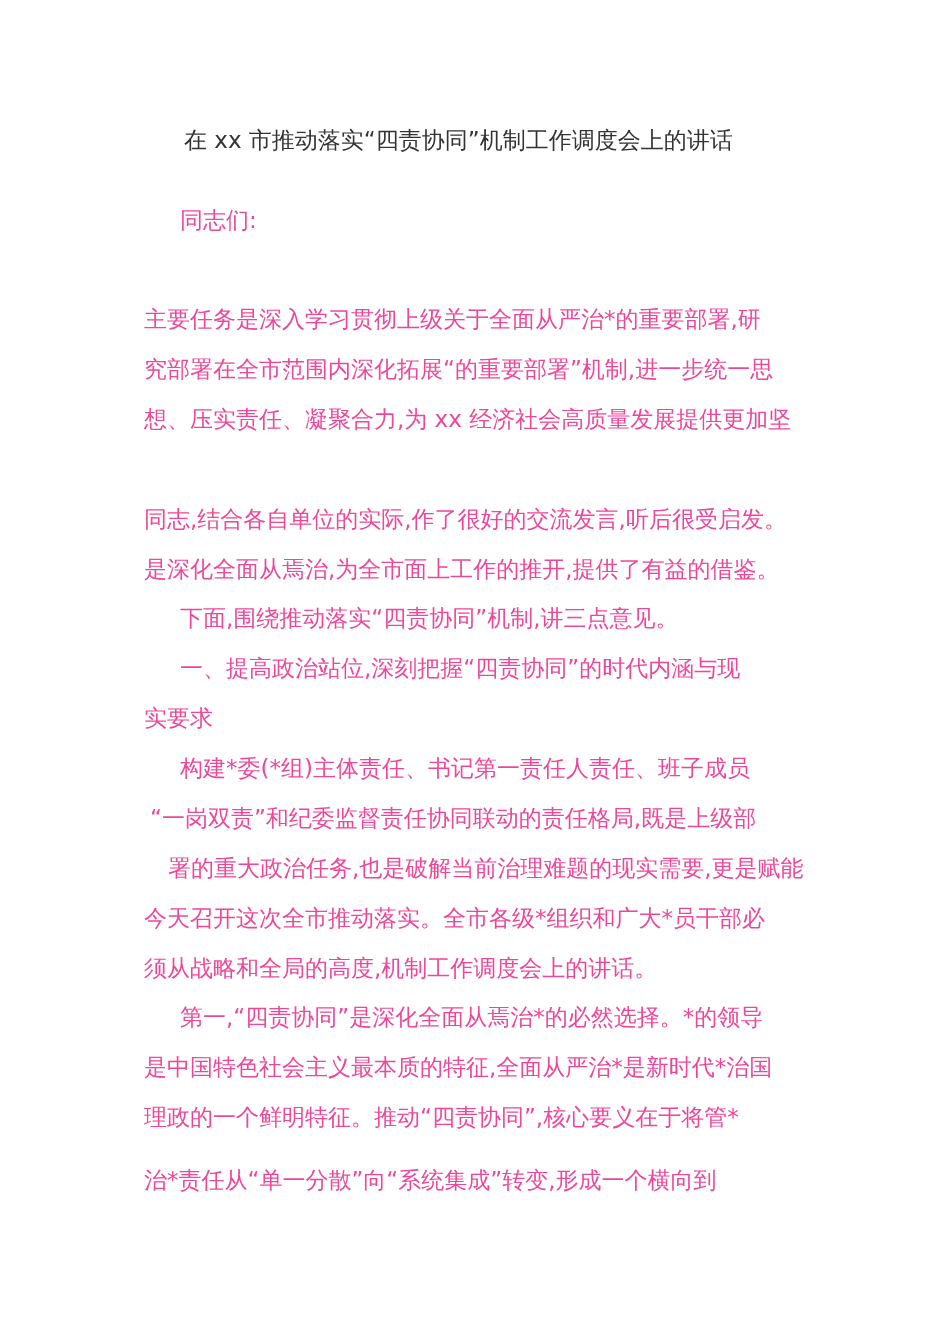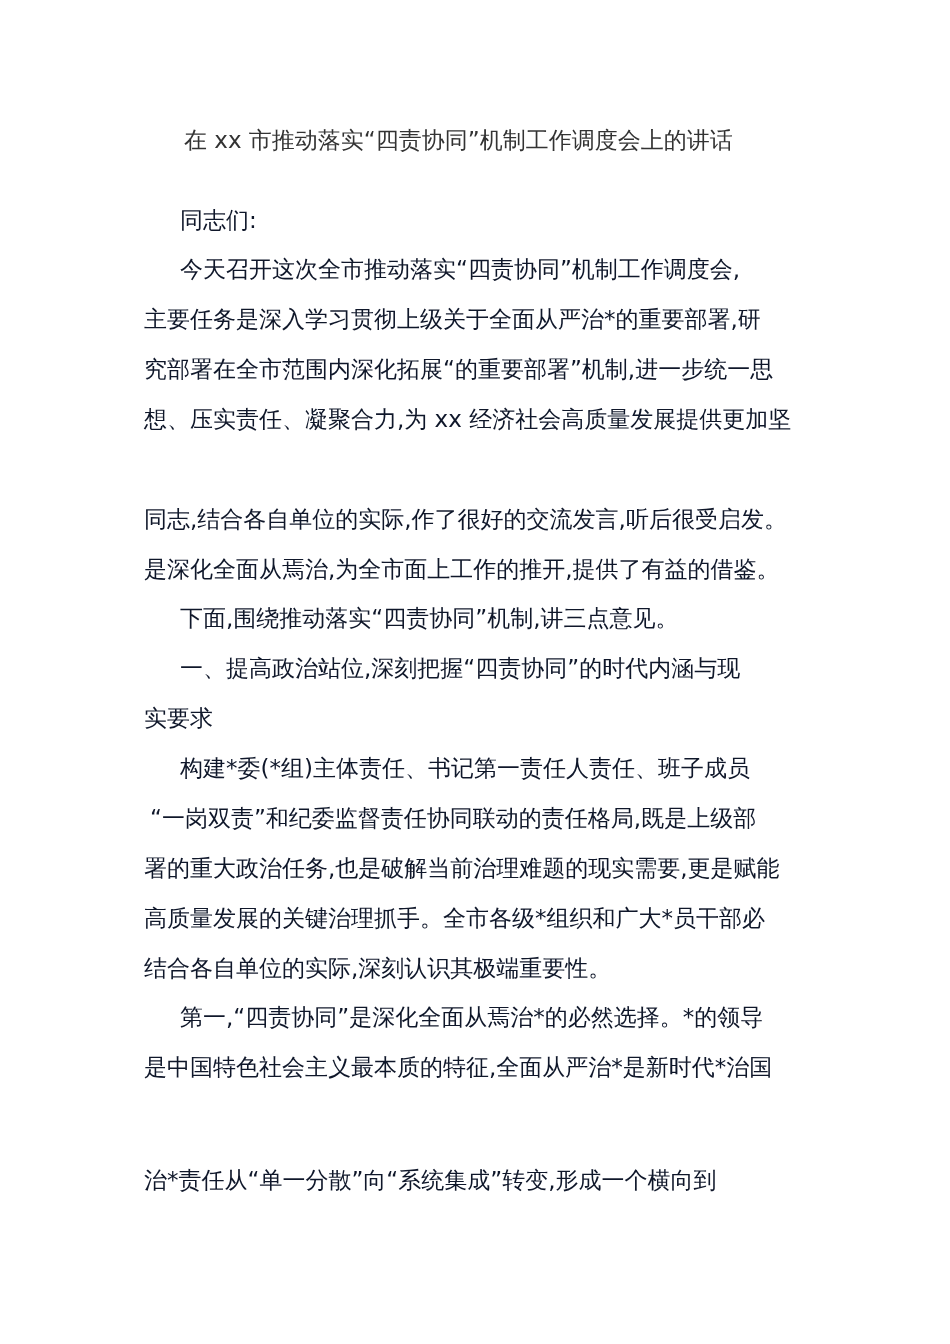--- a/index.html
+++ b/index.html
@@ -32,51 +32,51 @@
     letter-spacing: 0px;
     white-space: nowrap;
     color: #333333;
   }
   .line {
     position: absolute;
     left: 144px;
     font-size: 23px;
     line-height: 36px;
     white-space: nowrap;
-    color: #0f172a;
+    color: #ec4899;
   }
   .indent {
     left: 180px;
   }
   .quote-indent {
     left: 150px;
   }
 </style>
 </head>
 <body>
 
 <div class="page">
   <div class="title">在 xx 市推动落实“四责协同”机制工作调度会上的讲话</div>
 
   <div class="line indent" style="top:202px;">同志们:</div>
 
-  <div class="line indent" style="top:251px;">今天召开这次全市推动落实“四责协同”机制工作调度会,</div>
   <div class="line" style="top:301px;">主要任务是深入学习贯彻上级关于全面从严治*的重要部署,研</div>
   <div class="line" style="top:351px;">究部署在全市范围内深化拓展“的重要部署”机制,进一步统一思</div>
   <div class="line" style="top:401px;">想、压实责任、凝聚合力,为 xx 经济社会高质量发展提供更加坚</div>
   <div class="line" style="top:501px;">同志,结合各自单位的实际,作了很好的交流发言,听后很受启发。</div>
   <div class="line" style="top:551px;">是深化全面从焉治,为全市面上工作的推开,提供了有益的借鉴。</div>
 
   <div class="line indent" style="top:600px;">下面,围绕推动落实“四责协同”机制,讲三点意见。</div>
 
   <div class="line indent" style="top:650px;">一、提高政治站位,深刻把握“四责协同”的时代内涵与现</div>
   <div class="line" style="top:700px;">实要求</div>
 
   <div class="line indent" style="top:750px;">构建*委(*组)主体责任、书记第一责任人责任、班子成员</div>
   <div class="line quote-indent" style="top:800px;">“一岗双责”和纪委监督责任协同联动的责任格局,既是上级部</div>
-  <div class="line" style="top:850px;">署的重大政治任务,也是破解当前治理难题的现实需要,更是赋能</div>
-  <div class="line" style="top:900px;">高质量发展的关键治理抓手。全市各级*组织和广大*员干部必</div>
-  <div class="line" style="top:950px;">结合各自单位的实际,深刻认识其极端重要性。</div>
+  <div class="line" style="top:850px;margin-left:24px;">署的重大政治任务,也是破解当前治理难题的现实需要,更是赋能</div>
+  <div class="line" style="top:900px;">今天召开这次全市推动落实。全市各级*组织和广大*员干部必</div>
+  <div class="line" style="top:950px;">须从战略和全局的高度,机制工作调度会上的讲话。</div>
 
   <div class="line indent" style="top:999px;">第一,“四责协同”是深化全面从焉治*的必然选择。*的领导</div>
   <div class="line" style="top:1049px;">是中国特色社会主义最本质的特征,全面从严治*是新时代*治国</div>
+  <div class="line" style="top:1099px;">理政的一个鲜明特征。推动“四责协同”,核心要义在于将管*</div>
   <div class="line" style="top:1149px;margin-top:13px;">治*责任从“单一分散”向“系统集成”转变,形成一个横向到</div>
 </div>
 
 </body></html>

